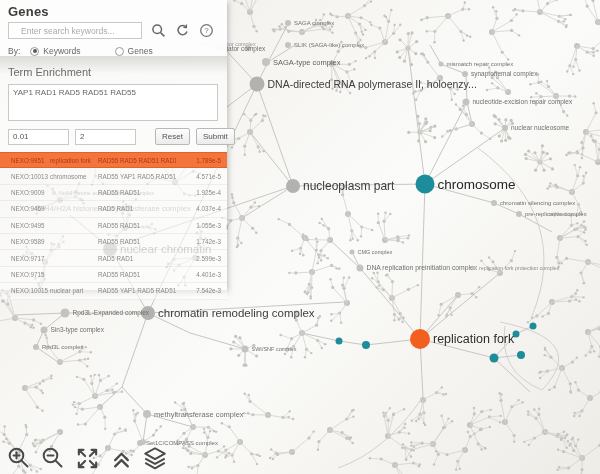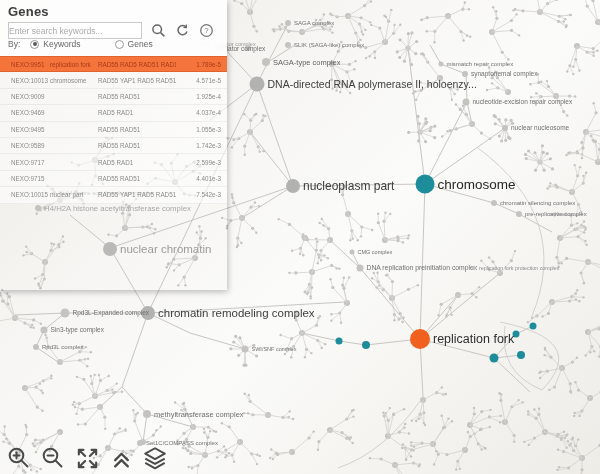--- a/index.html
+++ b/index.html
@@ -7,24 +7,24 @@
     font-family:"Liberation Sans",sans-serif;
     background:linear-gradient(135deg,#e9e7e1 0%,#f5f4f1 28%,#fbfbf9 55%,#eeece7 100%)}
   #net{position:absolute;left:0;top:0}
   
   #panel{position:absolute;left:0;top:0;width:227px;height:290px;z-index:2;
     box-shadow:1px 2px 6px rgba(0,0,0,.25)}
   .p-top{background:rgba(253,253,253,.97);padding:4px 8px 0;height:56px;box-sizing:border-box}
   .title{font-size:13px;font-weight:bold;color:#3c3c3c;letter-spacing:.2px}
   .search-row{display:flex;align-items:center;margin-top:3px;gap:8px}
   .search-input{width:134px;height:17px;border:1px solid #c9c9c9;font-size:8.5px;color:#555;
-    padding:0 0;background:#fff;outline:none;box-sizing:border-box;font-family:"Liberation Sans",sans-serif}
+    padding:0 12px;background:#fff;outline:none;box-sizing:border-box;font-family:"Liberation Sans",sans-serif}
   .search-input::placeholder{color:#aaa}
   .icon-btn{width:16px;height:16px;display:flex;align-items:center;justify-content:center;cursor:pointer}
-  .by-row{display:flex;align-items:center;margin-top:0;font-size:8.5px;color:#666}
+  .by-row{display:flex;align-items:center;margin-top:7px;font-size:8.5px;color:#666}
   .by-lab{margin-right:10px}
   .radio{width:9px;height:9px;border:1px solid #9a9a9a;border-radius:50%;background:#fff;
     position:relative;display:inline-block;box-sizing:border-box;margin-right:4px}
   .radio.sel::after{content:"";position:absolute;left:1.5px;top:1.5px;width:4px;height:4px;border-radius:50%;background:#5a5a5a}
   .mode1-gap{margin-right:34px}
   .p-mid{background:linear-gradient(rgba(219,218,215,.92),rgba(250,250,249,.96) 18px,rgba(252,252,251,.96));
     padding:7px 8px 7px;box-sizing:border-box}
   .sect{font-size:11px;color:#6b6b6b;margin:3px 0 6px}
   .query{display:block;width:210px;height:37px;border:1px solid #c9c9c9;background:#fff;font-size:8px;color:#666;
     padding:3px 4px;resize:none;box-sizing:border-box;font-family:"Liberation Sans",sans-serif;outline:none}
@@ -2106,20 +2106,30 @@
       </div>
       <div class="by-row">
         <span class="by-lab">By:</span>
         <span class="radio sel"></span>
         <span class="mode1-gap">Keywords</span>
         <span class="radio"></span>
         <span>Genes</span>
       </div>
     </div>
 
+    <div class="p-mid">
+      <div class="sect">Term Enrichment</div>
+      <textarea class="query" style="">YAP1 RAD1 RAD5 RAD51 RAD55</textarea>
+      <div class="ctrl-row">
+        <input class="num-input" value="0.01" style="">
+        <input class="num-input" value="2" style="">
+        <button class="btn btn-reset">Reset</button>
+        <button class="btn">Submit</button>
+      </div>
+    </div>
 
     <div id="results">
         <div class="row sel">
           <span class="c-id">NEXO:9951</span>
           <span class="c-term">replication fork</span>
           <span class="c-genes">RAD55 RAD5 RAD51 RAD1</span>
           <span class="c-p">1.789e-5</span>
         </div>
         <div class="row">
           <span class="c-id">NEXO:10013</span>

